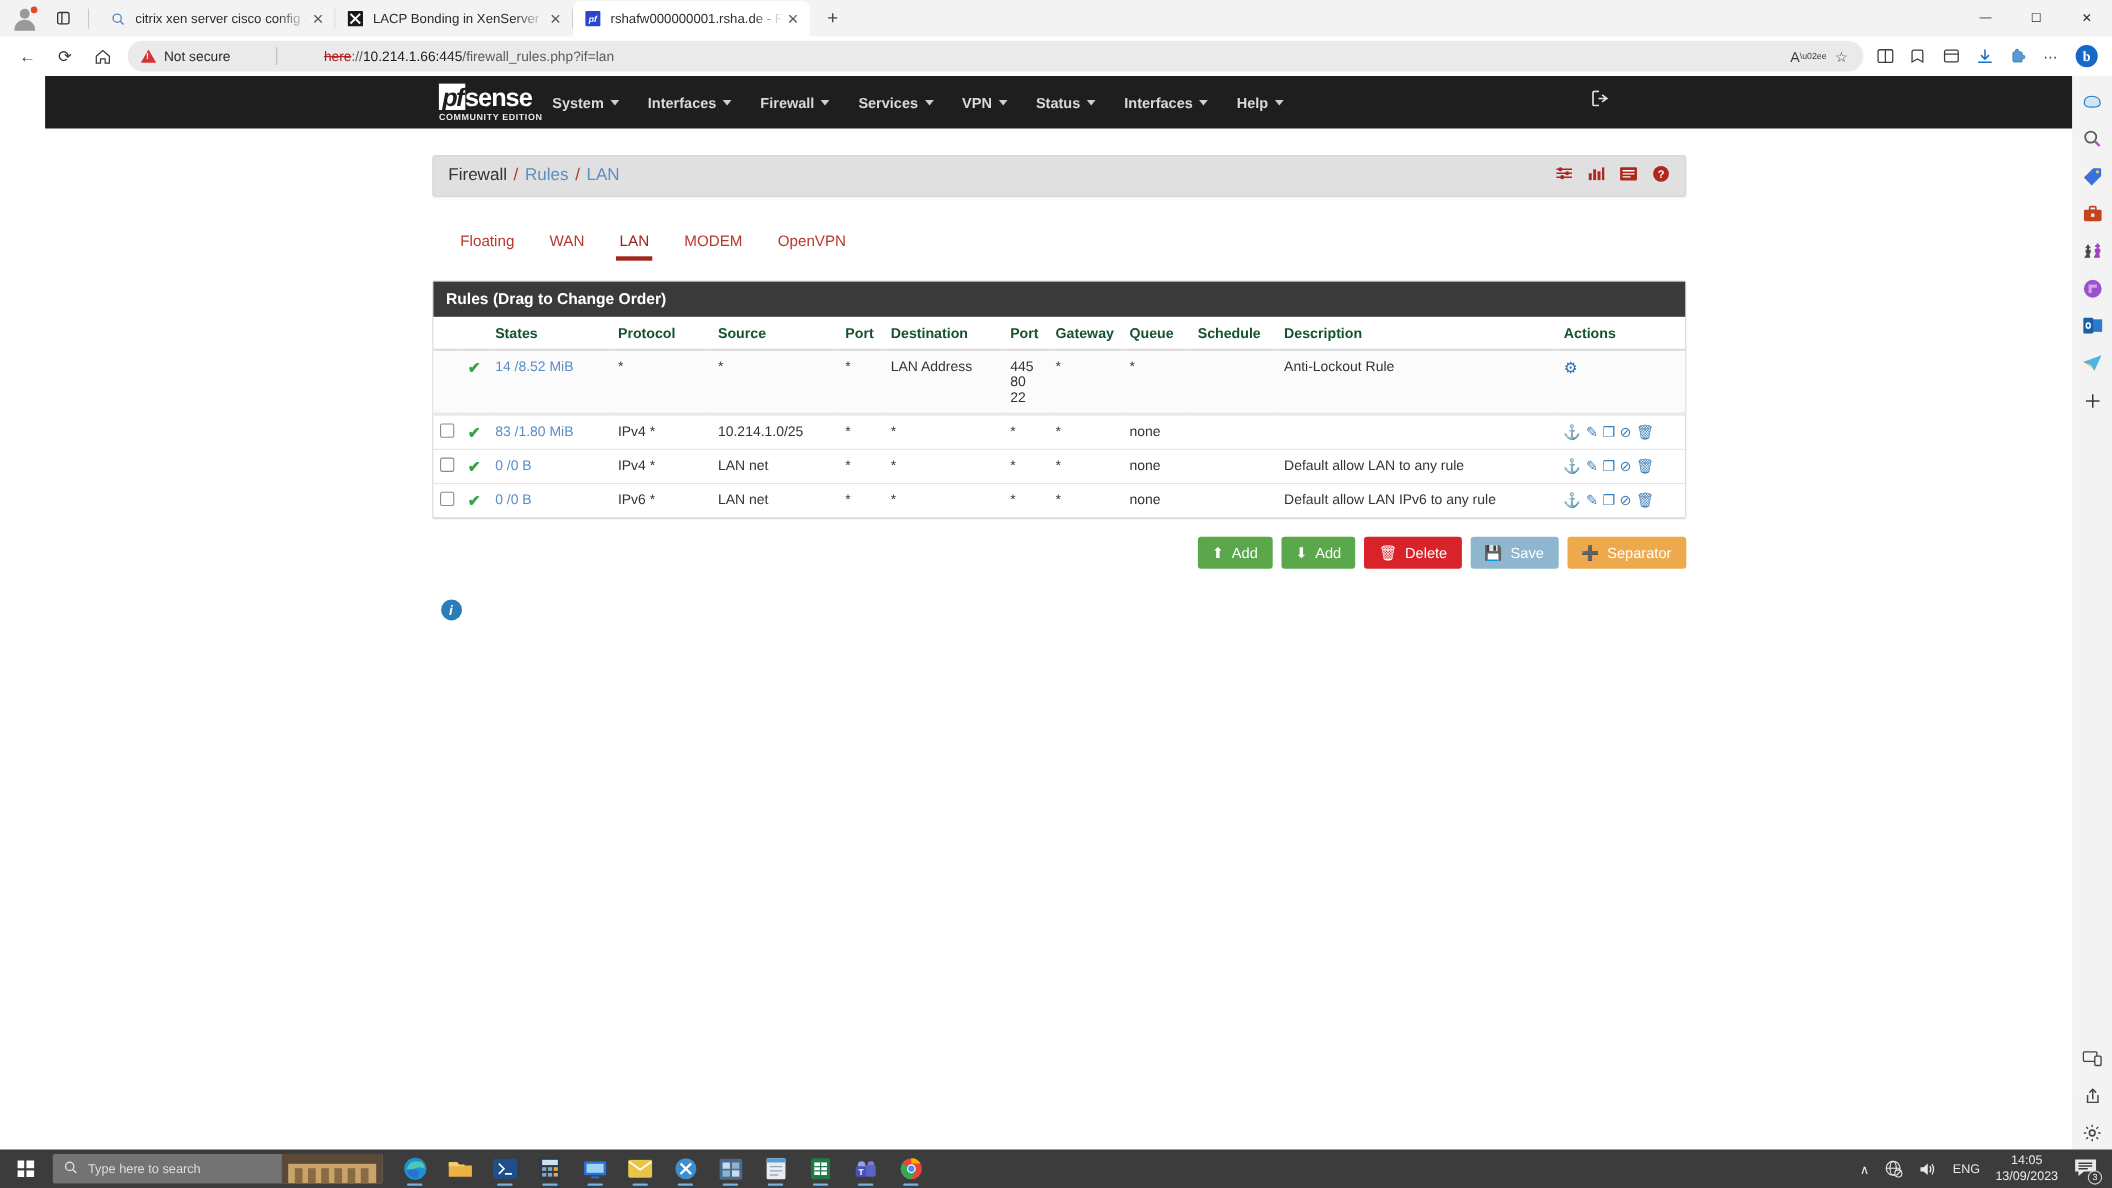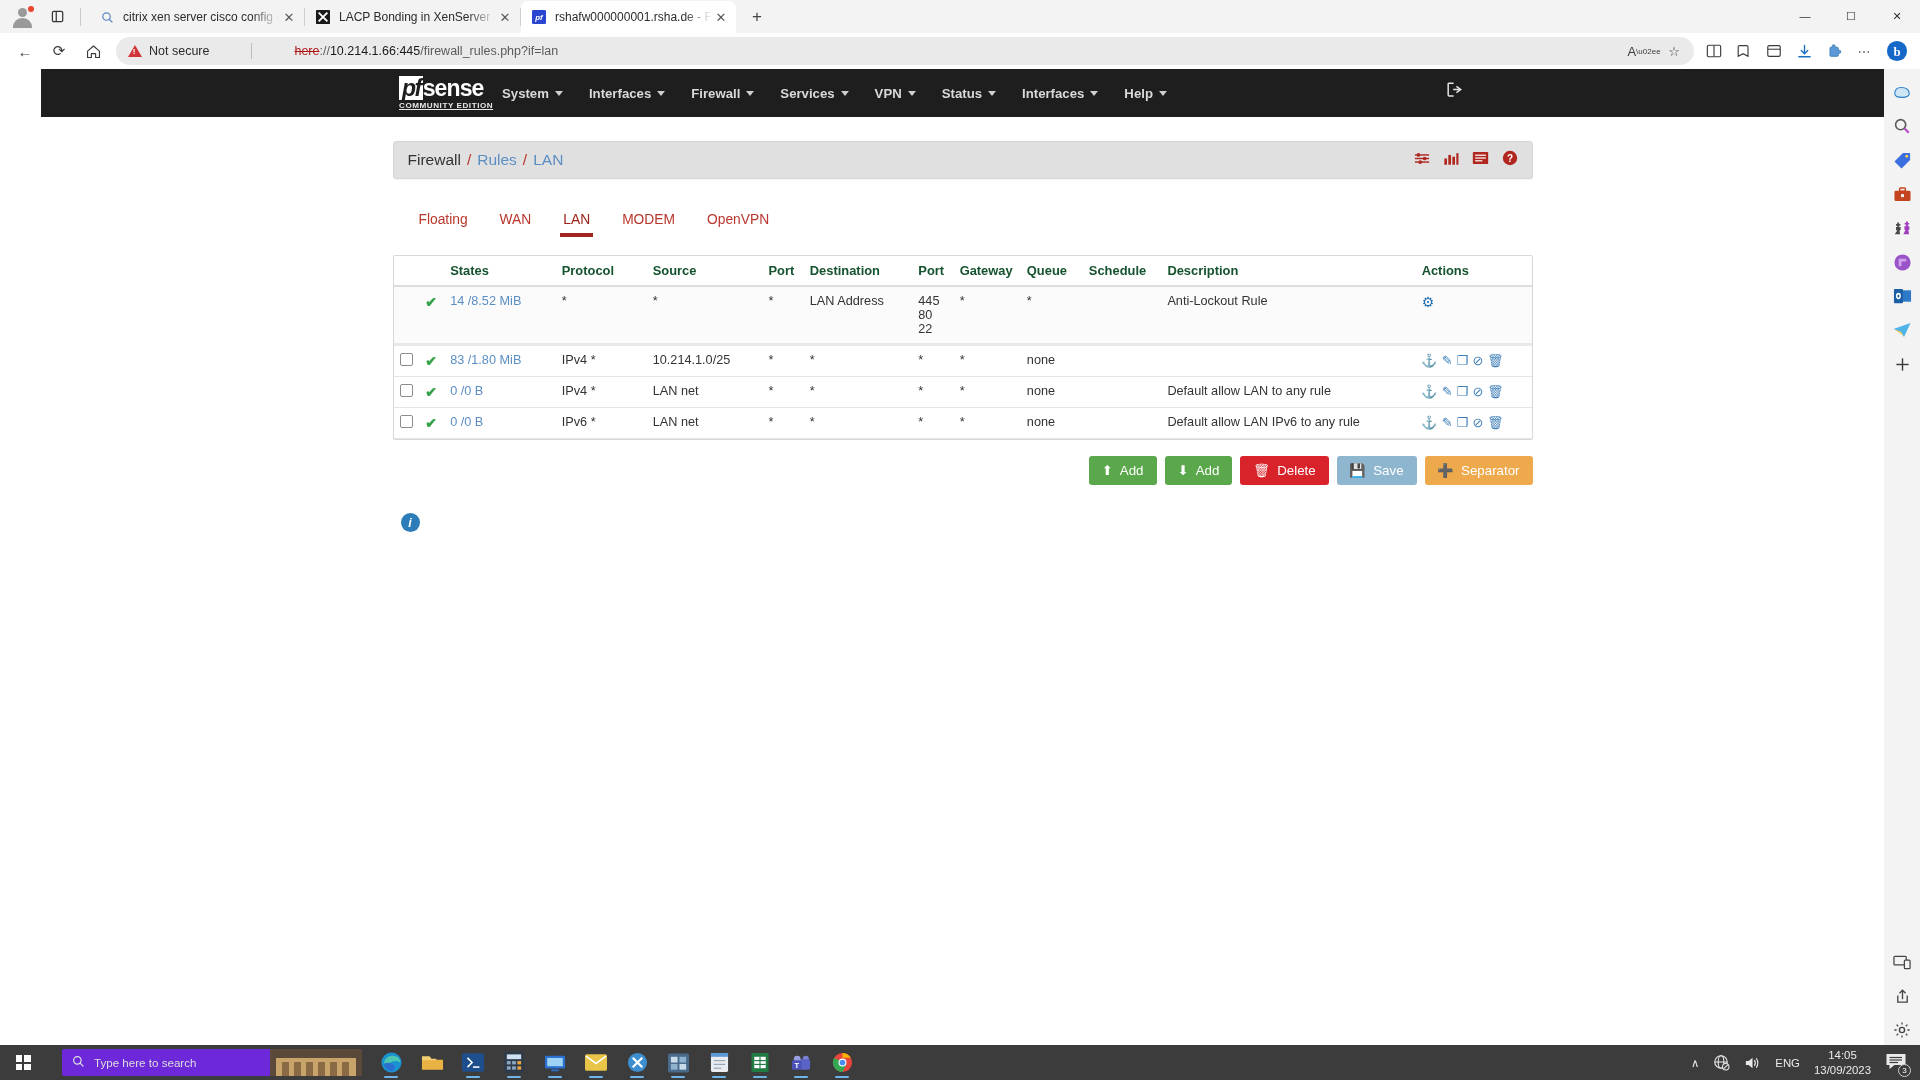--- a/index.html
+++ b/index.html
@@ -75,21 +75,21 @@
     position:absolute; left:0; top:69px; width:1884px; height:976px; background:#fff; overflow:hidden;padding-left:41px;
   }
   
   .pf-nav { height:48px; background:#1e1e1e; display:flex; align-items:center; padding-left:340px; position:relative; }
   .pf-logo { position:absolute; left:358px; top:7px; width:105px; }
   .pf-logo .mark {
     display:inline-block; background:#fff; color:#1e1e1e; font-weight:bold; font-size:23px;
     font-style:italic; letter-spacing:-1.5px; padding:0 2px 0 3px; line-height:1.05;
   }
   .pf-logo .word { display:inline-block; color:#fff; font-weight:bold; font-size:23px; letter-spacing:-0.9px; line-height:1.05;}
-  .pf-logo .sub { color:#e8e8e8; font-size:8.1px; letter-spacing:0.55px; font-weight:bold; margin-top:1px;text-decoration:underline; }
+  .pf-logo .sub { color:#e8e8e8; font-size:8.1px; letter-spacing:0.55px; font-weight:bold; margin-top:1px; }
   .pf-menu { display:flex; align-items:center; gap:0; margin-left:108px; }
   .pf-menu-item { color:#d9d9d9; font-size:13.2px; padding:4px 13px; display:flex; align-items:center; gap:6px;font-weight:bold; }
   .caret { width:0;height:0;border-left:4px solid transparent;border-right:4px solid transparent;border-top:5px solid #cfcfcf; display:inline-block; }
   .pf-logout { position:absolute; right:420px; top:13px; color:#e3e3e3; font-size:15px; }
 
   
   .pf-body { background:#fff; min-height: 880px; position:relative; }
   .pf-container { width:1140px; margin:0 auto; padding-top:24px; }
 
   .breadcrumb-panel {
@@ -157,22 +157,22 @@
 
   
   #taskbar {
     position:absolute; left:0; bottom:0; width:1920px; height:35px; background:#3c3c3c;
     display:flex; align-items:center;
   }
   .start { width:46px;height:35px;display:flex;align-items:center;justify-content:center; }
   .winlogo { width:15px;height:15px;display:grid;grid-template-columns:1fr 1fr;grid-template-rows:1fr 1fr;gap:2px; }
   .winlogo i{background:#fff;display:block;}
   .searchbox {
-    width:300px;height:27px;background:#6d28d9;border-radius:2px;display:flex;align-items:center;
-    gap:9px;padding-left:10px;color:#dedede;font-size:11.6px; margin-left:16px; position:relative; overflow:hidden;
+    width:300px;height:27px;background:#737373;border-radius:2px;display:flex;align-items:center;
+    gap:9px;padding-left:10px;color:#dedede;font-size:11.6px; margin-left:2px; position:relative; overflow:hidden;
   }
   .searchbox .sicon{font-size:12px;}
   .searchbox .thumb{position:absolute;right:0;top:0;height:27px;width:92px;}
   .tbicons { display:flex; align-items:center; gap:3px; margin-left:10px; }
   .tbicon { width:38px;height:33px;display:flex;align-items:center;justify-content:center; position:relative; }
   .tbicon.run:after{content:"";position:absolute;bottom:1px;left:12px;width:14px;height:2.5px;border-radius:2px;background:#6fb4e8;}
   .tray { margin-left:auto; display:flex; align-items:center; gap:0; color:#eaeaea; font-size:11.4px; padding-right:6px; }
   .tray > div { display:flex;align-items:center;justify-content:center;height:35px;padding:0 7px; }
   .clock { flex-direction:column; line-height:1.25; font-size:11.4px; text-align:center; }
   .badge {
@@ -409,20 +409,21 @@
 
         <div class="pf-tabs">
           <div class="pf-tab">Floating</div>
           <div class="pf-tab">WAN</div>
           <div class="pf-tab active">LAN</div>
           <div class="pf-tab">MODEM</div>
           <div class="pf-tab">OpenVPN</div>
         </div>
 
         <div class="panel">
+          <div class="panel-head">Rules (Drag to Change Order)</div>
           <table class="rules">
             <thead>
               <tr>
                 <th class="c-cb"></th>
                 <th class="c-tick"></th>
                 <th class="c-states">States</th>
                 <th class="c-proto">Protocol</th>
                 <th class="c-src">Source</th>
                 <th class="c-port1">Port</th>
                 <th class="c-dest">Destination</th>

